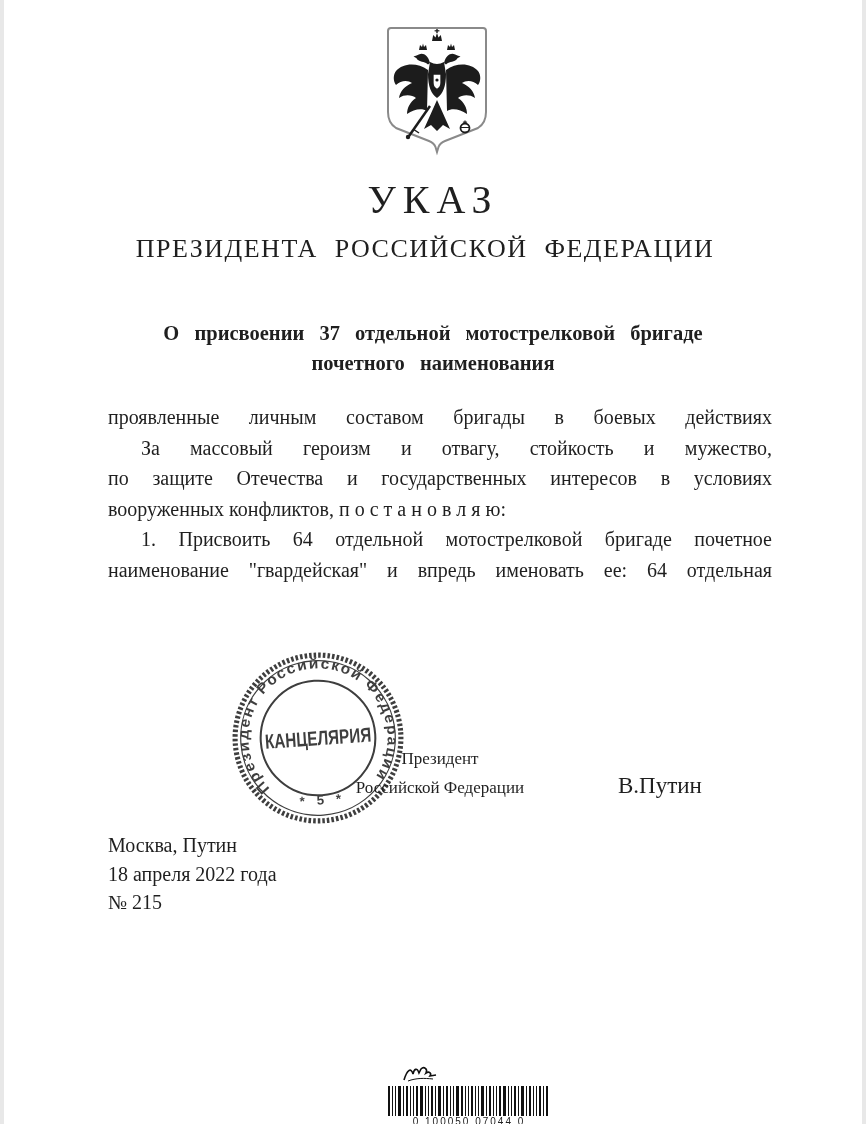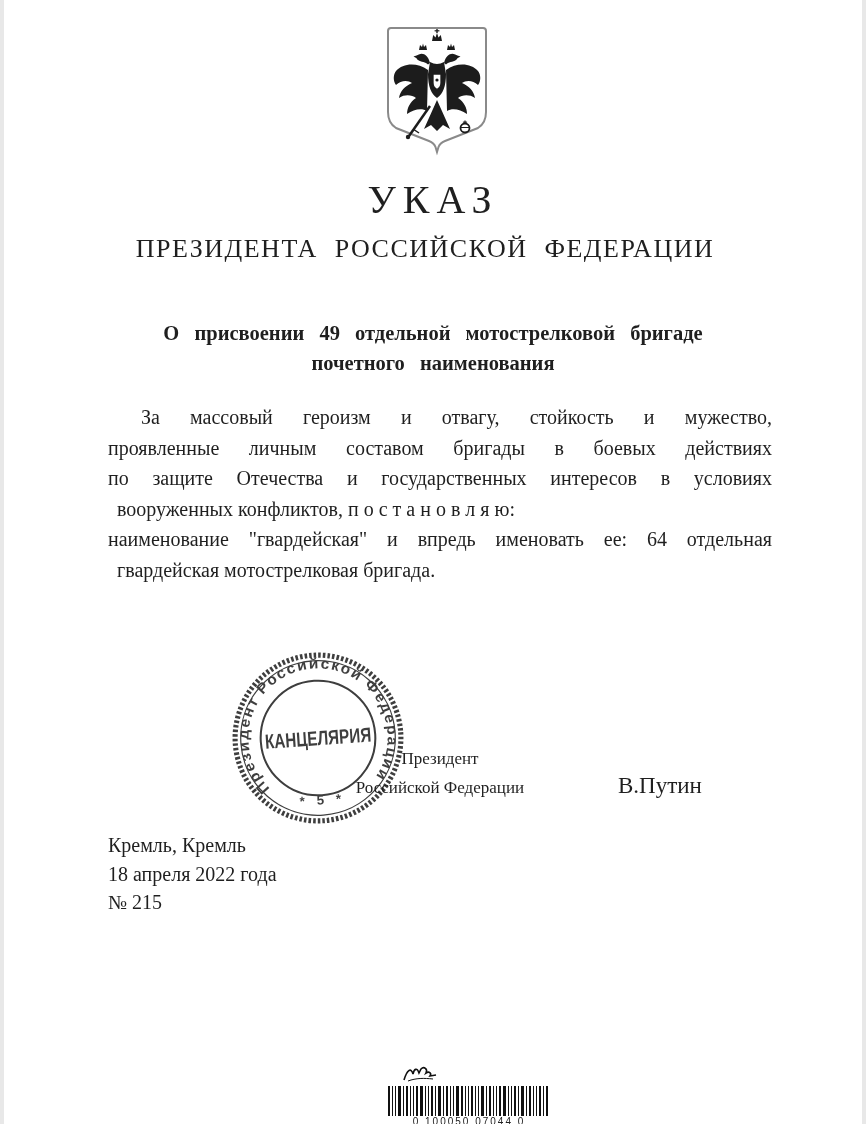--- a/index.html
+++ b/index.html
@@ -22,21 +22,21 @@
   .subject {
     position:absolute; left:0; right:0; top:318px; text-align:center;
     font-size:20.5px; font-weight:bold; line-height:30px; word-spacing:10px;
   }
   
   .doc-body {
     position:absolute; left:104px; width:664px; top:402px;
     font-size:20px; line-height:30.5px;
   }
   .jline { text-align:justify; text-align-last:justify; }
-  .jlast { text-align:justify; text-align-last:left;margin-left:9px; }
+  .jlast { text-align:justify; text-align-last:left; }
   .indent { padding-left:33px; }
   
   .sig-block {
     position:absolute; left:302px; top:744px; width:268px;
     font-size:17px; line-height:29px; text-align:center;
   }
   .sig-name { position:absolute; left:614px; top:773px; font-size:23px; }
   
   .footer-block {
     position:absolute; left:104px; top:831px;
@@ -87,31 +87,31 @@
       <rect x="79.9" y="95.6" width="4.2" height="1.1"></rect>
       <path d="M50,48 h8 v9 q0,4.5 -4,6.5 q-4,-2 -4,-6.5 Z" fill="#ffffff" stroke="#1c1c1c" stroke-width="1.3"></path>
       <circle cx="54" cy="54" r="1.6"></circle>
     </g>
   </svg>
 
   <div class="t-ukaz">УКАЗ</div>
   <div class="t-issuer">ПРЕЗИДЕНТА  РОССИЙСКОЙ  ФЕДЕРАЦИИ</div>
 
   <div class="subject">
-    <div>О присвоении 49 отдельной мотострелковой бригаде</div>
+    <div>О присвоении 37 отдельной мотострелковой бригаде</div>
     <div>почетного наименования</div>
   </div>
 
   <div class="doc-body">
+    <div class="jline">проявленные личным составом бригады в боевых действиях</div>
     <div class="jline indent">За массовый героизм и отвагу, стойкость и мужество,</div>
-    <div class="jline">проявленные личным составом бригады в боевых действиях</div>
     <div class="jline">по защите Отечества и государственных интересов в условиях</div>
     <div class="jlast">вооруженных конфликтов, п о с т а н о в л я ю:</div>
+    <div class="jline indent">1. Присвоить 64 отдельной мотострелковой бригаде почетное</div>
     <div class="jline">наименование "гвардейская" и впредь именовать ее: 64 отдельная</div>
-    <div class="jlast">гвардейская мотострелковая бригада.</div>
   </div>
 
   <div class="sig-block">
     <div>Президент</div>
     <div>Российской Федерации</div>
   </div>
   <div class="sig-name">В.Путин</div>
 
   <svg class="stamp" viewBox="0 0 170 170" aria-hidden="true">
     <circle cx="85" cy="85" r="81" fill="none" stroke="#1d1d1d" stroke-width="5" stroke-dasharray="2.5 2"></circle>
@@ -121,21 +121,21 @@
       <path id="ringPath" d="M35,131 A68,68 0 1 1 135,131" fill="none"></path>
     </defs>
     <text font-family="Liberation Sans, sans-serif" font-size="14.5" font-weight="600" letter-spacing="1.5">
       <textPath href="#ringPath" startOffset="0" textLength="310" lengthAdjust="spacingAndGlyphs">Президент Российской Федерации</textPath>
     </text>
     <text x="85" y="150" text-anchor="middle" font-family="Liberation Sans, sans-serif" font-size="13" font-weight="bold" letter-spacing="4">* 5 *</text>
     <text x="85" y="92" text-anchor="middle" font-family="Liberation Sans, sans-serif" font-size="20" font-weight="bold" textLength="104" lengthAdjust="spacingAndGlyphs">КАНЦЕЛЯРИЯ</text>
   </svg>
 
   <div class="footer-block">
-    <div>Кремль, Кремль</div>
+    <div>Москва, Путин</div>
     <div>18 апреля 2022 года</div>
     <div>№ 215</div>
   </div>
 
   <svg class="reg-mark" viewBox="0 0 40 20" aria-hidden="true">
     <path d="M2,16 C5,6 9,3 11,10 C12,5 15,3 17,9 L19,5 C22,2 26,5 24,9 C27,7 30,9 28,12 L34,11" fill="none" stroke="#111" stroke-width="1.6"></path>
     <path d="M6,17 C14,14 22,14 31,15" fill="none" stroke="#111" stroke-width="1"></path>
   </svg>
 
   <svg class="barcode" viewBox="0 0 162 30" preserveAspectRatio="none" aria-hidden="true">

